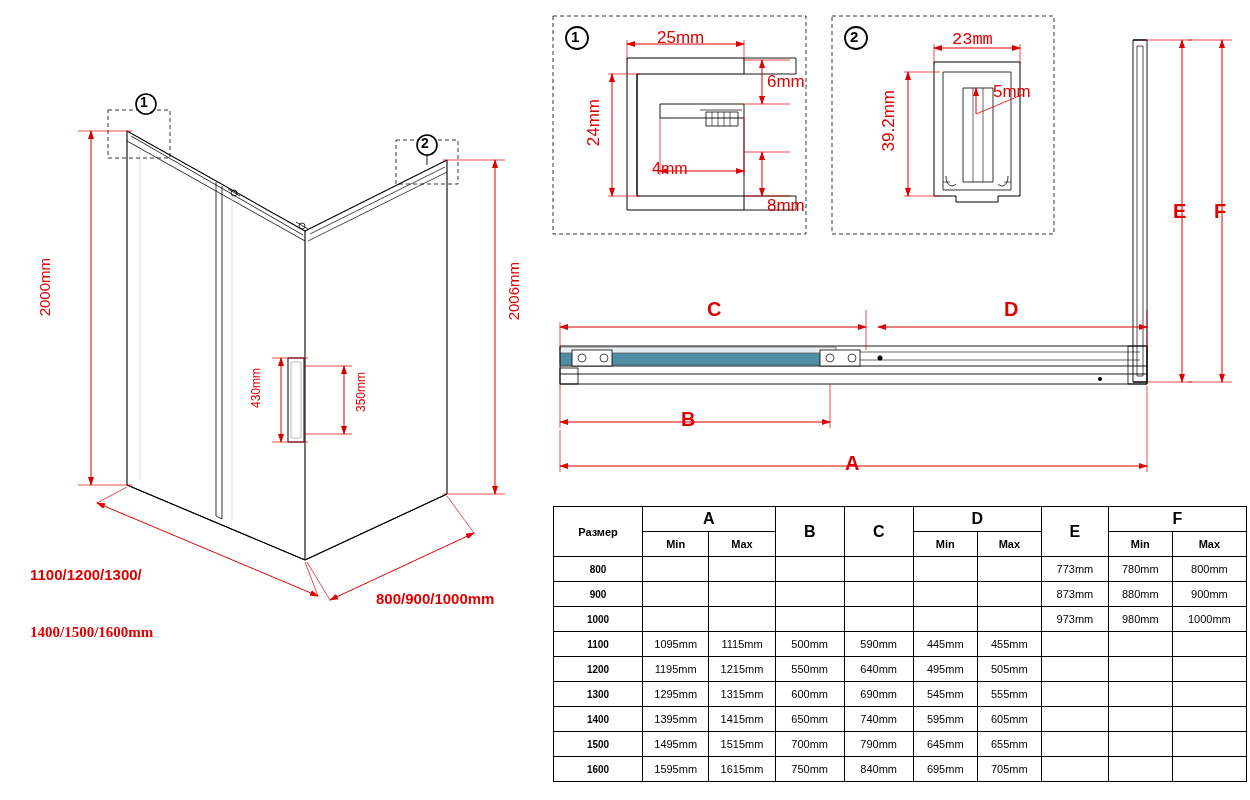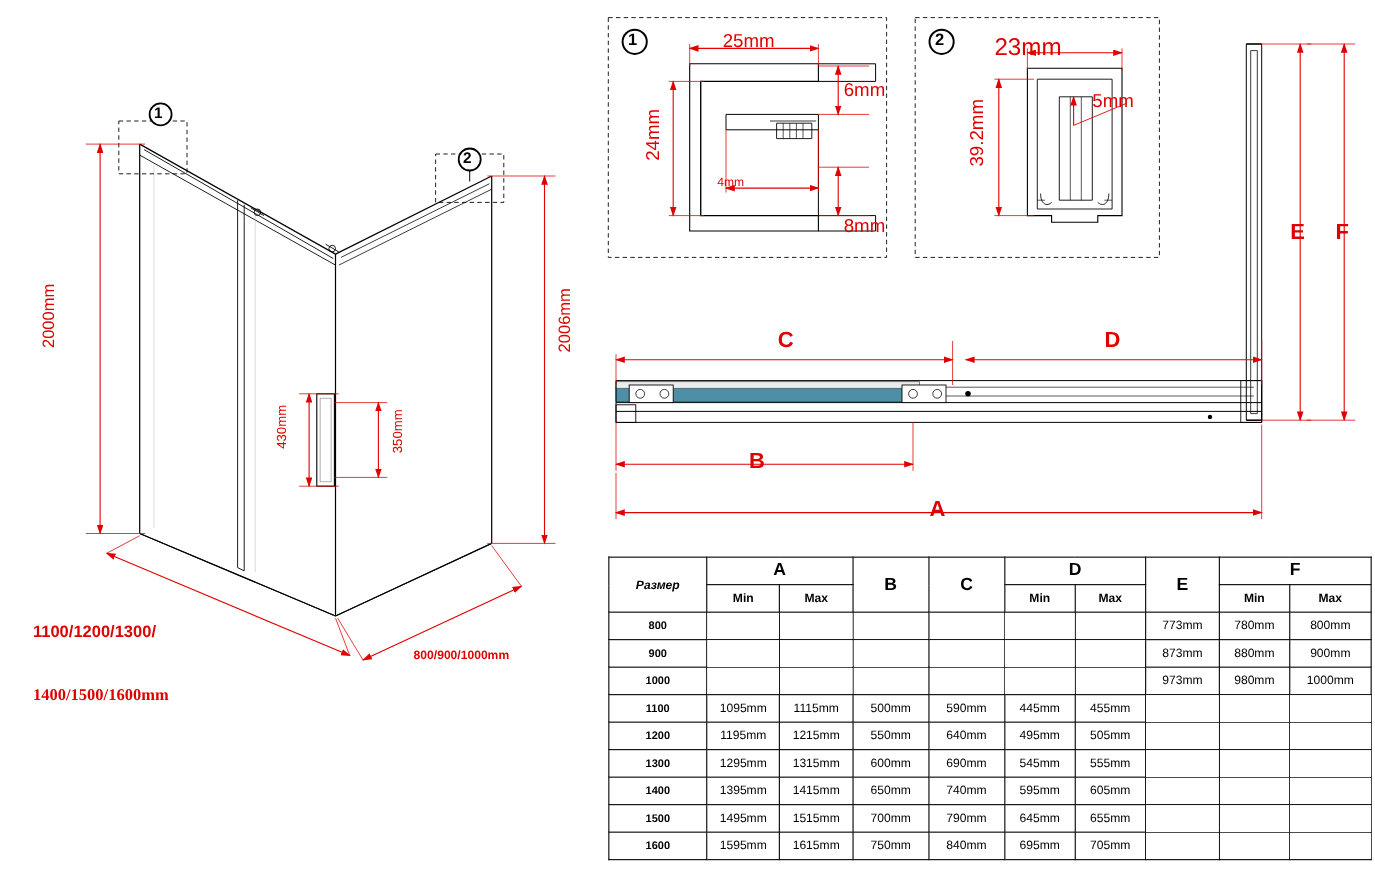--- a/index.html
+++ b/index.html
@@ -296,50 +296,50 @@
       <path d="M1147,386 L1147,472" stroke-width="0.7"></path>
     </g>
   </svg>
 
   <div class="lbl" style="left:36px; top:258px; writing-mode:vertical-rl; transform:rotate(180deg); font-size:15px;">2000mm</div>
   <div class="lbl" style="left:505px; top:262px; writing-mode:vertical-rl; transform:rotate(180deg); font-size:15px;">2006mm</div>
   <div class="lbl" style="left:249px; top:368px; writing-mode:vertical-rl; transform:rotate(180deg); font-size:12px;">430mm</div>
   <div class="lbl" style="left:354px; top:372px; writing-mode:vertical-rl; transform:rotate(180deg); font-size:12px;">350mm</div>
   <div class="lbl" style="left:30px; top:566px; font-size:15px; font-weight:bold;">1100/1200/1300/</div>
   <div class="lbl" style="left:30px; top:624px; font-size:15px; font-weight:bold;font-family:Liberation Serif, serif;">1400/1500/1600mm</div>
-  <div class="lbl" style="left:376px; top:590px; font-size:11px; font-weight:bold;">800/900/1000mm</div>
+  <div class="lbl" style="left:376px; top:590px; font-size:15px; font-weight:bold;">800/900/1000mm</div>
 
   <div class="lbl blk" style="left:571px; top:28px; font-size:15px; font-weight:bold; color:#000;">1</div>
   <div class="lbl blk" style="left:850px; top:28px; font-size:15px; font-weight:bold; color:#000;">2</div>
   <div class="lbl blk" style="left:140px; top:94px; font-size:14px; font-weight:bold; color:#000;">1</div>
   <div class="lbl blk" style="left:421px; top:135px; font-size:14px; font-weight:bold; color:#000;">2</div>
 
   <div class="lbl" style="left:657px; top:28px; font-size:17px;text-align:center;">25mm</div>
   <div class="lbl" style="left:584px; top:99px; writing-mode:vertical-rl; transform:rotate(180deg); font-size:17px;">24mm</div>
-  <div class="lbl" style="left:652px; top:160px; font-size:11px;">4mm</div>
+  <div class="lbl" style="left:652px; top:160px; font-size:16px;">4mm</div>
   <div class="lbl" style="left:767px; top:72px; font-size:17px;text-align:center;">6mm</div>
   <div class="lbl" style="left:767px; top:196px; font-size:17px;">8mm</div>
 
-  <div class="lbl" style="left:904px; top:30px; font-size:22px;">23mm</div>
+  <div class="lbl" style="left:952px; top:30px; font-size:17px;font-family:Liberation Mono, monospace;">23mm</div>
   <div class="lbl" style="left:993px; top:82px; font-size:17px;">5mm</div>
   <div class="lbl" style="left:879px; top:90px; writing-mode:vertical-rl; transform:rotate(180deg); font-size:17px;">39.2mm</div>
 
   <div class="lbl" style="left:1173px; top:200px; font-size:20px; font-weight:bold;">E</div>
   <div class="lbl" style="left:1214px; top:200px; font-size:20px; font-weight:bold;">F</div>
 
   <div class="lbl" style="left:707px; top:298px; font-size:20px; font-weight:bold;">C</div>
   <div class="lbl" style="left:1004px; top:298px; font-size:20px; font-weight:bold;">D</div>
   <div class="lbl" style="left:681px; top:408px; font-size:20px; font-weight:bold;">B</div>
   <div class="lbl" style="left:845px; top:452px; font-size:20px; font-weight:bold;">A</div>
 
   <div class="table-wrap">
     <table class="spec">
       <thead>
         <tr>
-          <th rowspan="2" class="hdr-sz" style="width:88px;font-style:italic;">Размер</th>
+          <th rowspan="2" class="hdr-sz" style="width:88px;">Размер</th>
           <th colspan="2" class="hdr-big" style="width:134px;">A</th>
           <th rowspan="2" class="hdr-big" style="width:68px;">B</th>
           <th rowspan="2" class="hdr-big" style="width:68px;">C</th>
           <th colspan="2" class="hdr-big" style="width:130px;">D</th>
           <th rowspan="2" class="hdr-big" style="width:66px;">E</th>
           <th colspan="2" class="hdr-big" style="width:140px;">F</th>
         </tr>
         <tr>
           <th class="hdr-sz">Min</th>
           <th class="hdr-sz">Max</th>

